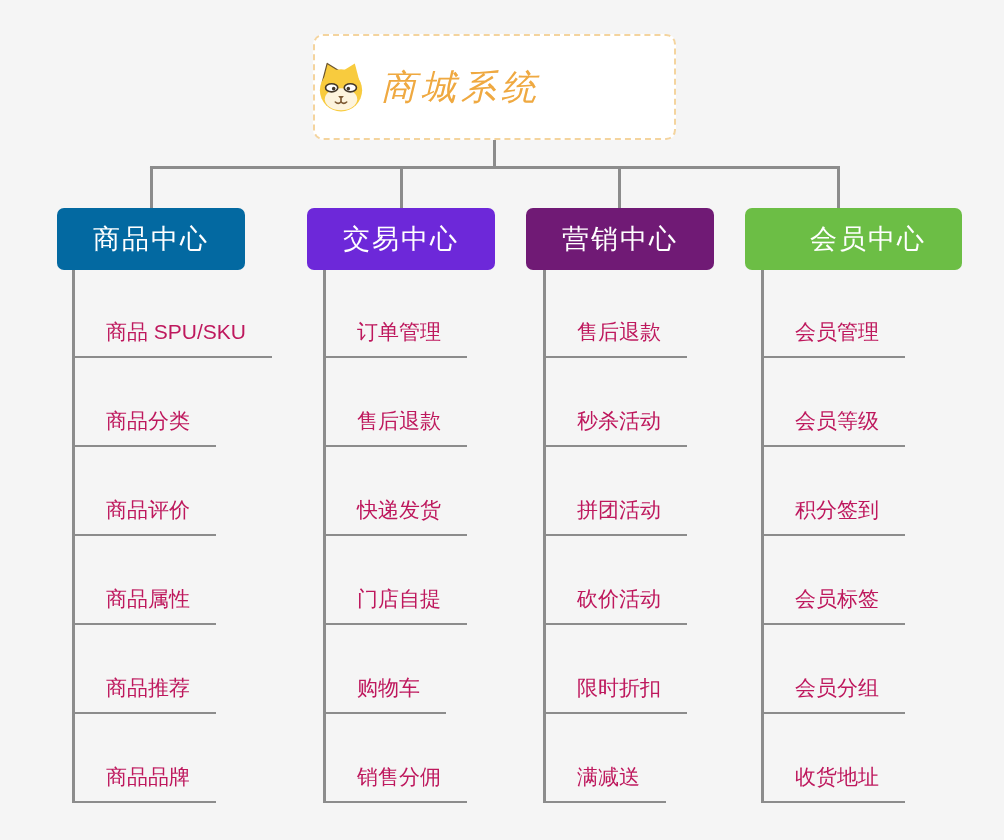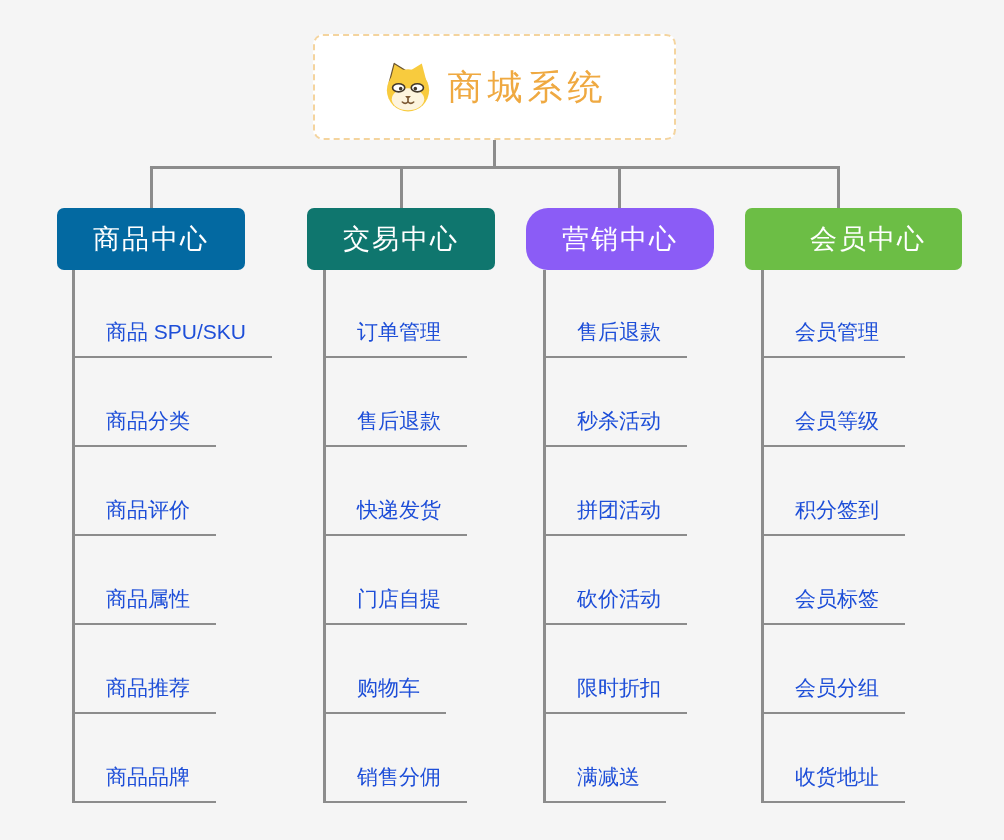--- a/index.html
+++ b/index.html
@@ -2,22 +2,23 @@
 <html><head>
 <meta charset="utf-8">
 <style>
   html,body{margin:0;padding:0;background:#f5f5f5;font-family:"Liberation Sans","DejaVu Sans",sans-serif;}
   .canvas{position:relative;width:1004px;height:840px;background:#f5f5f5;overflow:hidden;}
 
   
   .root-node{
     position:absolute;left:313px;top:34px;width:363px;height:106px;
     background:#ffffff;border:2px dashed #f4d49e;border-radius:10px;
-    box-sizing:border-box;display:flex;align-items:center;justify-content:center;gap:14px;
+    box-sizing:border-box;display:flex;align-items:center;gap:14px;
     cursor:pointer;
+    font-style:italic;
   }
   .root-title{font-size:35px;letter-spacing:5px;color:#efa941;white-space:nowrap;}
 
   
   .conn{position:absolute;background:#8c8c8c;}
   .conn-root-stub{left:493px;top:140px;width:3px;height:29px;}
   .conn-rail{left:150px;top:166px;width:689px;height:3px;border-radius:2px;}
   .conn-stub{top:166px;width:3px;height:42px;}
   .stub1{left:150px;} .stub2{left:400px;} .stub3{left:618px;} .stub4{left:837px;}
   .conn-spine{top:270px;width:3px;height:533px;}
@@ -27,21 +28,21 @@
   .branch-node{
     position:absolute;top:208px;width:188px;height:62px;border-radius:7px;
     display:flex;align-items:center;justify-content:center;
     color:#ffffff;font-size:27px;letter-spacing:2px;white-space:nowrap;cursor:pointer;
   }
   .b1{left:57px;} .b2{left:307px;} .b3{left:526px;} .b4{left:745px;padding-left:29px;}
 
   
   .leaf{
     position:absolute;display:inline-block;white-space:nowrap;
-    font-size:21px;line-height:31px;color:#1d4ed8;
+    font-size:21px;line-height:31px;color:#be185d;
     padding:0 26px 9px 34px;border-bottom:2px solid #8c8c8c;cursor:pointer;
   }
   .c1{left:72px;} .c2{left:323px;} .c3{left:543px;} .c4{left:761px;text-align:center;}
   .r1{top:316px;} .r2{top:405px;} .r3{top:494px;} .r4{top:583px;} .r5{top:672px;} .r6{top:761px;}
 </style>
 </head>
 <body>
 
 <div class="canvas">
 
@@ -67,22 +68,22 @@
   <div class="conn conn-stub stub1"></div>
   <div class="conn conn-stub stub2"></div>
   <div class="conn conn-stub stub3"></div>
   <div class="conn conn-stub stub4"></div>
   <div class="conn conn-spine spine1"></div>
   <div class="conn conn-spine spine2"></div>
   <div class="conn conn-spine spine3"></div>
   <div class="conn conn-spine spine4"></div>
 
   <div class="branch-node b1" style="background-color: #0369a1;">商品中心</div>
-  <div class="branch-node b2" style="background-color: #0f766e;">交易中心</div>
-  <div class="branch-node b3" style="background-color: #8b5cf6; border-radius: 22px;">营销中心</div>
+  <div class="branch-node b2" style="background-color: #6d28d9;">交易中心</div>
+  <div class="branch-node b3" style="background-color: #701a75;">营销中心</div>
   <div class="branch-node b4" style="background-color: rgb(108, 190, 69);">会员中心</div>
 
   <div class="leaf c1 r1">商品 SPU/SKU</div>
   <div class="leaf c1 r2">商品分类</div>
   <div class="leaf c1 r3">商品评价</div>
   <div class="leaf c1 r5">商品推荐</div>
   <div class="leaf c1 r4">商品属性</div>
   <div class="leaf c1 r6">商品品牌</div>
 
   <div class="leaf c2 r1">订单管理</div>

